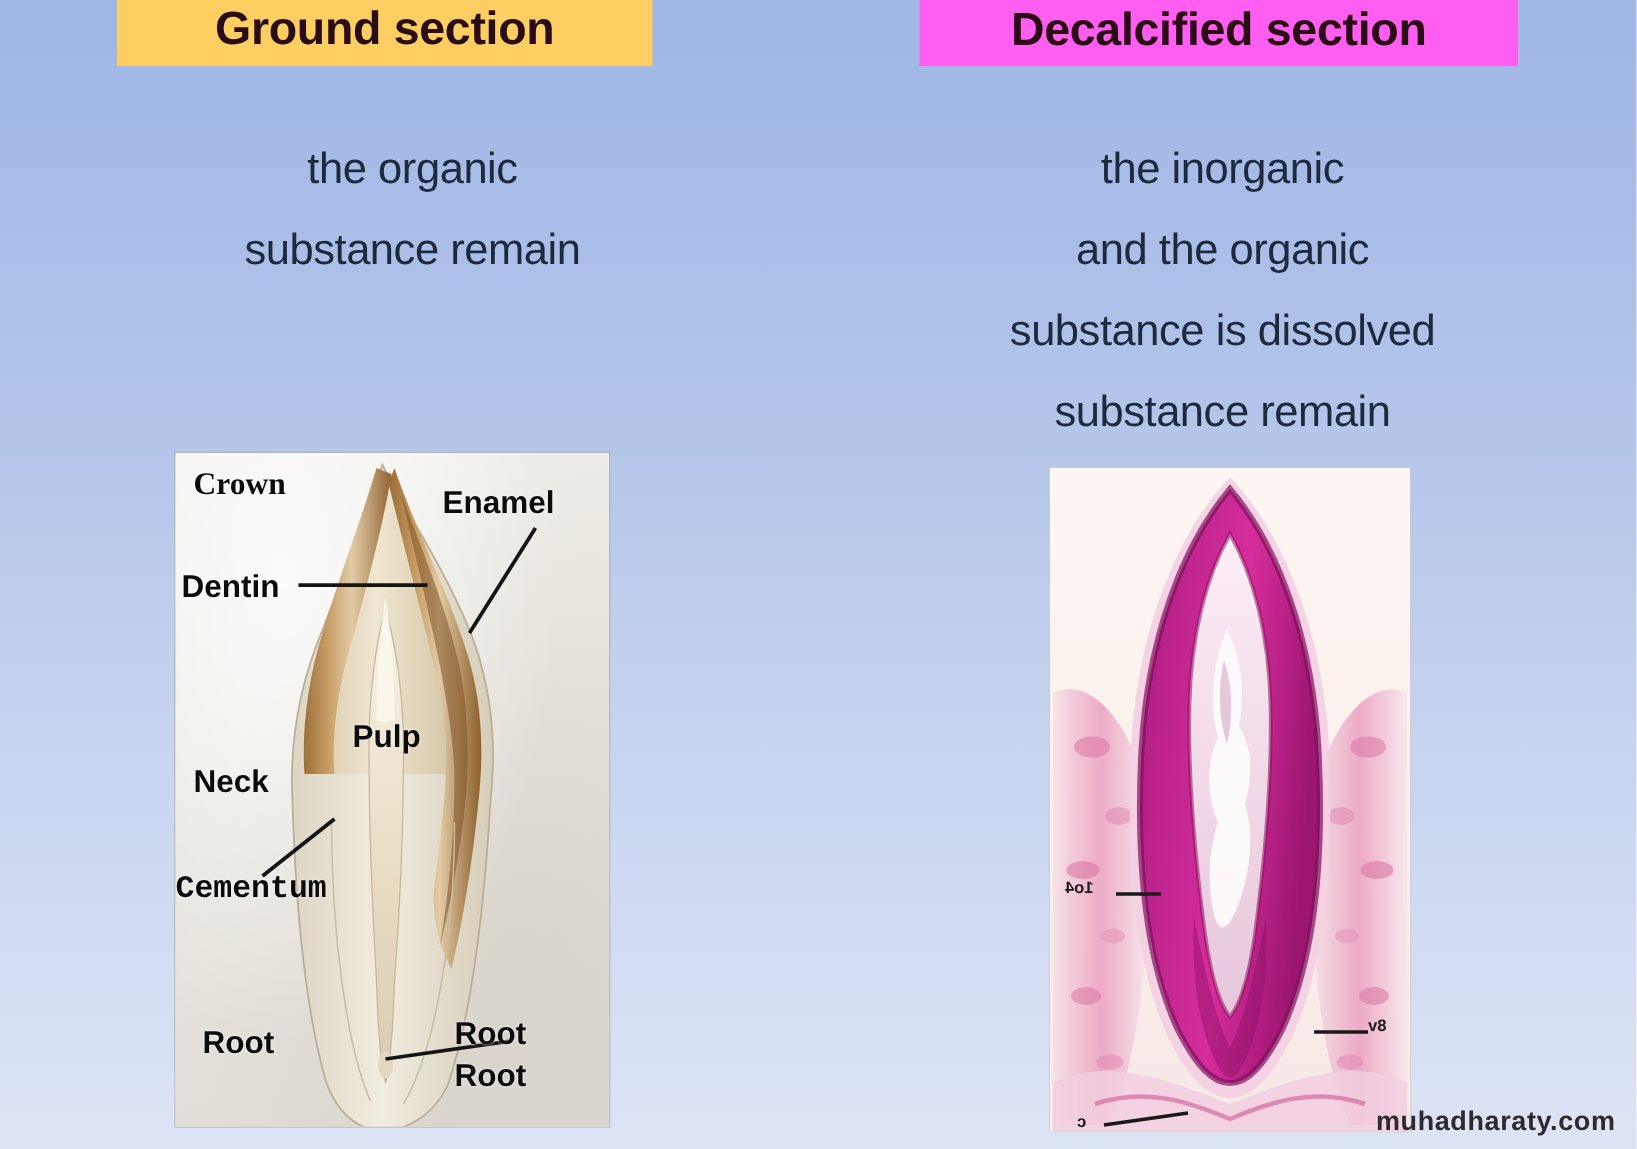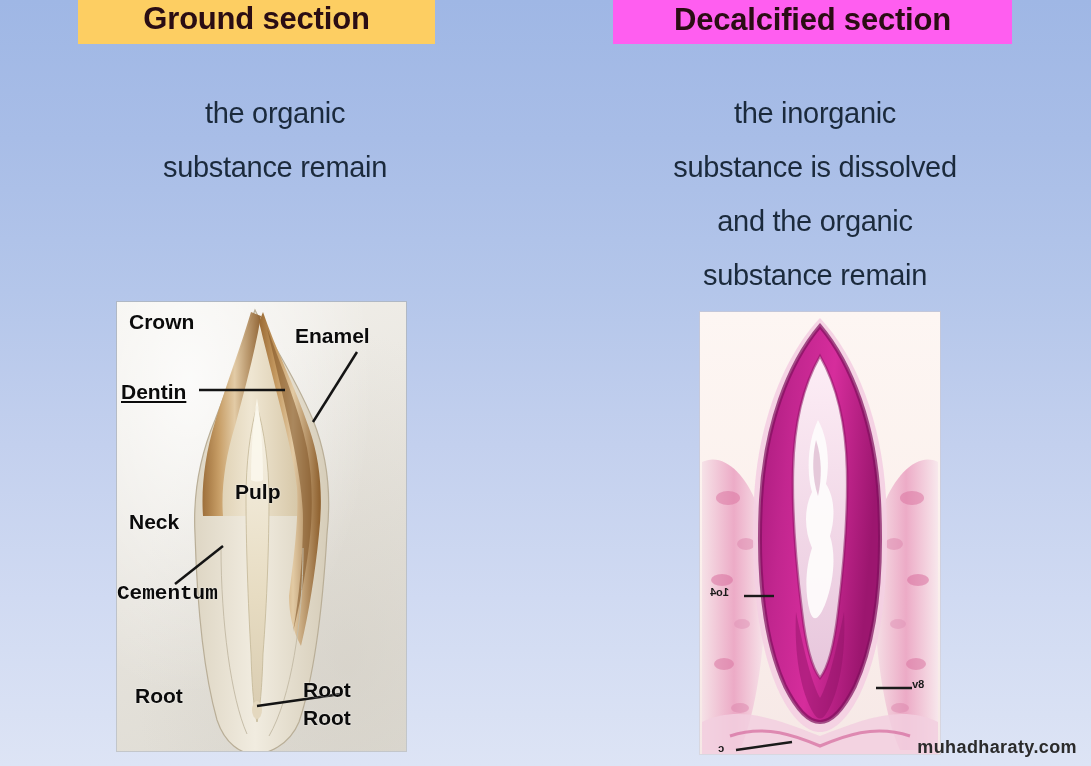--- a/index.html
+++ b/index.html
@@ -234,40 +234,40 @@
 
         <path d="M104 246 C 104 320, 114 396, 130 432" fill="none" stroke="#c6bda8" stroke-width="1"></path>
         <path d="M186 246 C 186 320, 174 396, 152 434" fill="none" stroke="#c6bda8" stroke-width="1"></path>
 
         <line x1="82" y1="88" x2="168" y2="88" stroke="#141414" stroke-width="2.5"></line>
         <line x1="240" y1="50" x2="196" y2="120" stroke="#141414" stroke-width="2.5"></line>
         <line x1="58" y1="282" x2="106" y2="244" stroke="#141414" stroke-width="2.5"></line>
         <line x1="224" y1="392" x2="140" y2="404" stroke="#141414" stroke-width="2.5"></line>
       </svg>
 
-      <div class="tooth-label" style="left:12px;  top:8px;">Crown</div>
+      <div class="tooth-label" style="left:12px;  top:8px;font-family:Liberation Serif, serif;">Crown</div>
       <div class="tooth-label" style="left:178px; top:22px;">Enamel</div>
-      <div class="tooth-label" style="left:4px;   top:78px;text-decoration:underline;">Dentin</div>
+      <div class="tooth-label" style="left:4px;   top:78px;">Dentin</div>
       <div class="tooth-label" style="left:118px; top:178px;">Pulp</div>
       <div class="tooth-label" style="left:12px;  top:208px;">Neck</div>
       <div class="tooth-label" style="left:0px;   top:280px;font-family:Liberation Mono, monospace;">Cementum</div>
       <div class="tooth-label" style="left:18px;  top:382px;">Root</div>
       <div class="tooth-label" style="left:186px; top:376px;">Root</div>
       <div class="tooth-label" style="left:186px; top:404px;">Root</div>
     </div>
   </div>
 
   <div class="column right">
 
     <div class="banner banner-decalc">Decalcified section</div>
 
     <div class="caption right-cap">
       <span class="line">the inorganic</span>
+      <span class="line">and the organic</span>
       <span class="line">substance is dissolved</span>
-      <span class="line">and the organic</span>
       <span class="line">substance remain</span>
     </div>
   </div>
 
   <div class="decalc-photo">
     <svg viewBox="0 0 240 442" style="position:absolute;left:0;top:0;width:240px;height:442px;">
       <defs>
         <linearGradient id="bgHist" x1="0" y1="0" x2="0" y2="1">
           <stop offset="0%" stop-color="#fdf6f3"></stop>
           <stop offset="55%" stop-color="#fbf0ec"></stop>

